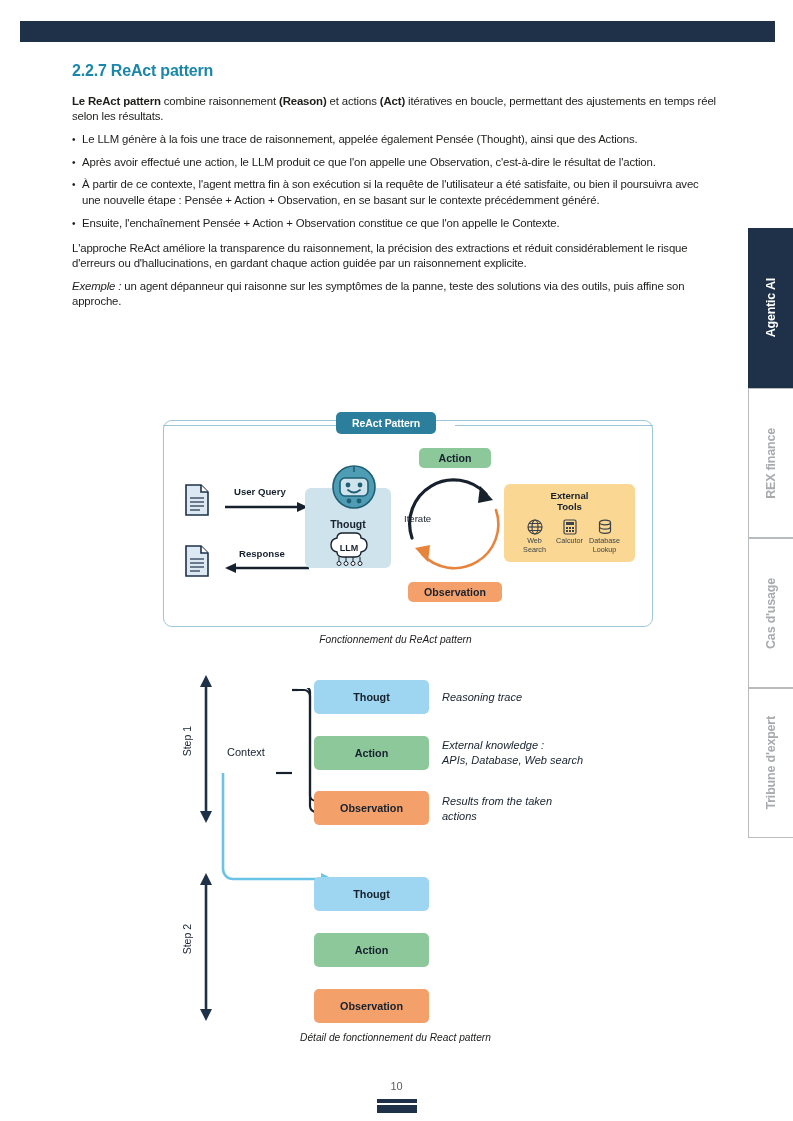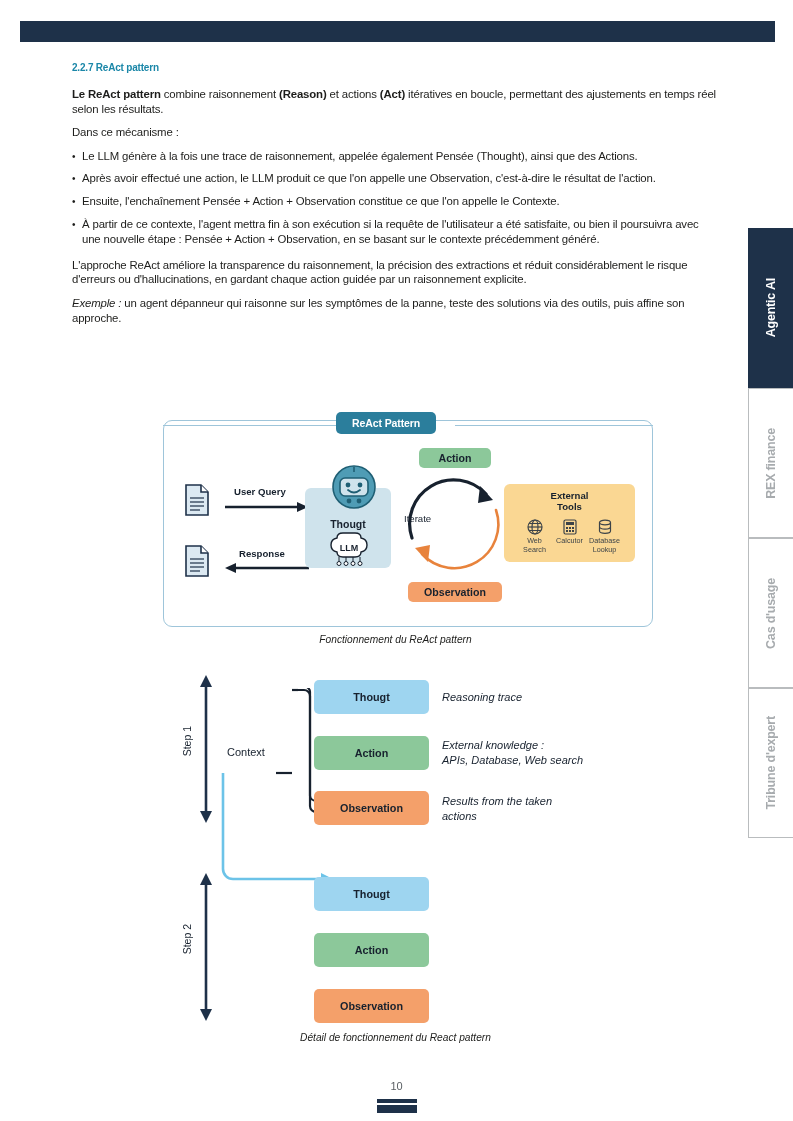--- a/index.html
+++ b/index.html
@@ -14,21 +14,21 @@
     background:#1e3149;
   }
   
   .page{
     position:absolute;left:0;top:0;width:793px;height:1121px;
   }
   .content{
     position:absolute;left:72px;top:62px;width:648px;
   }
   h1.sec-title{
-    font-size:10px;font-weight:bold;color:#1b87a8;
+    font-size:16px;font-weight:bold;color:#1b87a8;
     margin:0 0 14px 0;letter-spacing:-0.2px;
   }
   p.para{
     font-size:11.4px;line-height:14.6px;margin:0 0 9px 0;
     text-align:left;letter-spacing:-0.15px;
   }
   p.para b{font-weight:bold;}
   p.para i{font-style:italic;}
   ul.bullets{list-style:none;margin:0 0 10px 0;padding:0;}
   ul.bullets li{
@@ -169,27 +169,26 @@
 <div class="topbar"></div>
 
 <div class="page">
 
   <div class="content">
 
     <h1 class="sec-title">2.2.7 ReAct pattern</h1>
 
     <p class="para"><b>Le ReAct pattern</b><span> combine raisonnement </span><b>(Reason)</b><span> et actions </span><b>(Act)</b><span> itératives en boucle, permettant des ajustements en temps réel selon les résultats.</span></p>
 
-    <p class="para">Dans ce mécanisme :</p>
 
     <ul class="bullets">
       <li>Le LLM génère à la fois une trace de raisonnement, appelée également Pensée (Thought), ainsi que des Actions.</li>
       <li>Après avoir effectué une action, le LLM produit ce que l'on appelle une Observation, c'est-à-dire le résultat de l'action.</li>
+      <li>À partir de ce contexte, l'agent mettra fin à son exécution si la requête de l'utilisateur a été satisfaite, ou bien il poursuivra avec une nouvelle étape : Pensée + Action + Observation, en se basant sur le contexte précédemment généré.</li>
       <li>Ensuite, l'enchaînement Pensée + Action + Observation constitue ce que l'on appelle le Contexte.</li>
-      <li>À partir de ce contexte, l'agent mettra fin à son exécution si la requête de l'utilisateur a été satisfaite, ou bien il poursuivra avec une nouvelle étape : Pensée + Action + Observation, en se basant sur le contexte précédemment généré.</li>
     </ul>
 
     <p class="para">L'approche ReAct améliore la transparence du raisonnement, la précision des extractions et réduit considérablement le risque d'erreurs ou d'hallucinations, en gardant chaque action guidée par un raisonnement explicite.</p>
 
     <p class="para"><i>Exemple :</i><span> un agent dépanneur qui raisonne sur les symptômes de la panne, teste des solutions via des outils, puis affine son approche.</span></p>
   </div>
 
   <div class="sidetabs">
     <div class="tab active">
       <span>Agentic AI</span>

